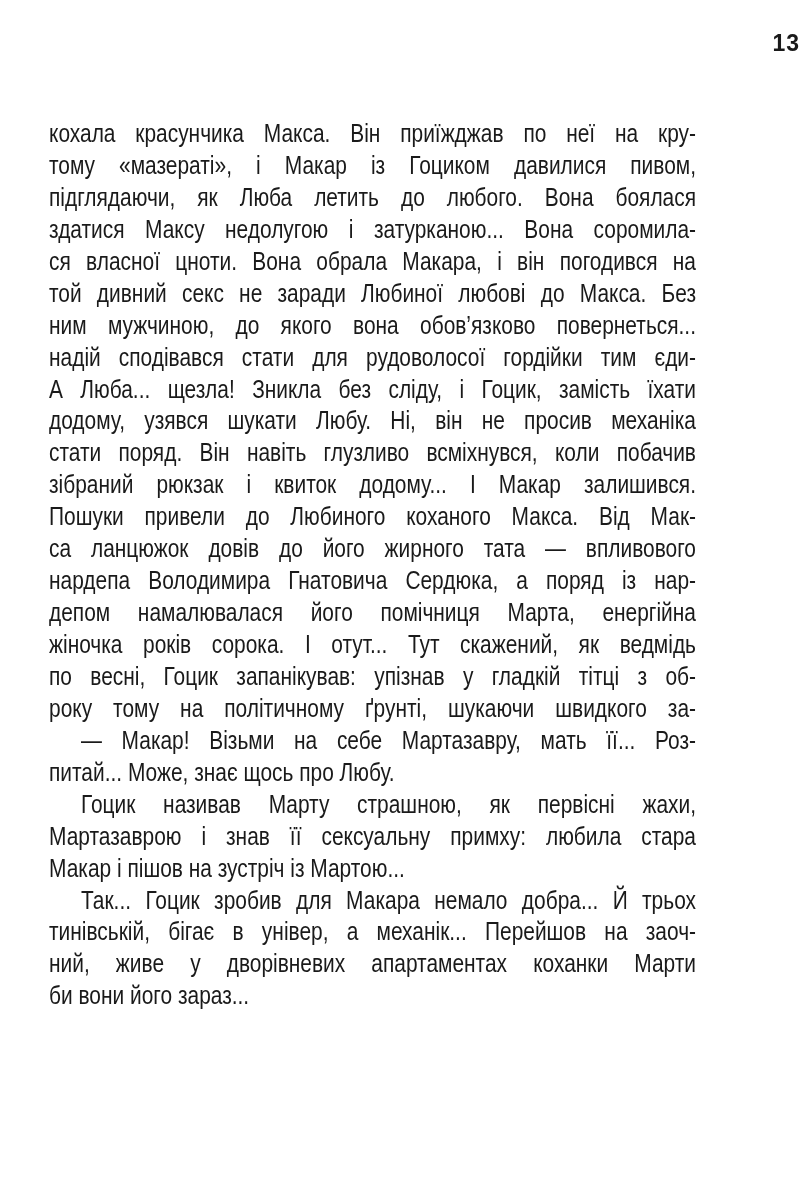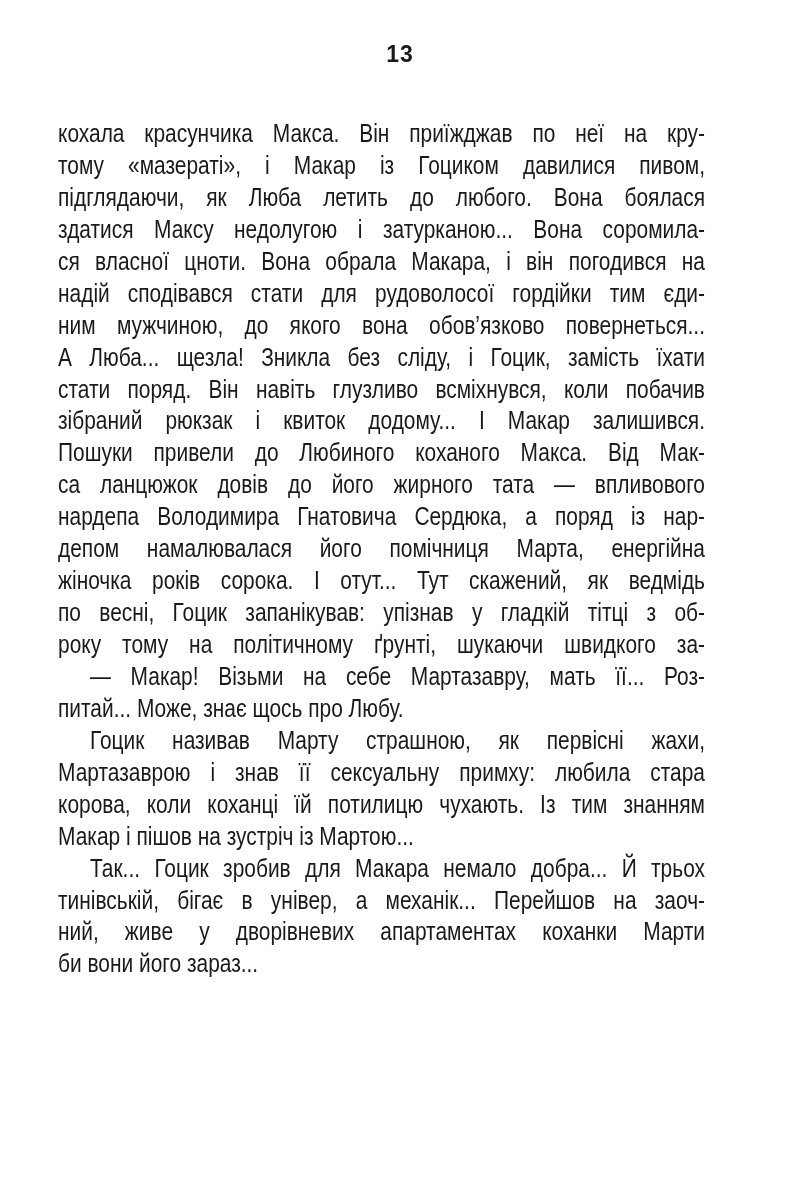--- a/index.html
+++ b/index.html
@@ -13,31 +13,30 @@
       position: relative;
       overflow: hidden;
       color: #1a1a1a;
       font-family: "Liberation Sans", "DejaVu Sans", sans-serif;
     }
     .page-number {
       position: absolute;
       top: 30px;
       left: 0;
       width: 800px;
-      text-align: center;
+      text-align: right;
       font-size: 23px;
       font-weight: bold;
       letter-spacing: 1px;
       color: #1a1a1a;
-      margin-top: 11px;
     }
     .text-block {
       position: absolute;
       top: 118px;
-      left: 58px;
+      left: 49px;
       width: 647px;
     }
     .line {
       height: 31.95px;
       line-height: 31.95px;
       font-size: 25.5px;
       white-space: nowrap;
       position: relative;
     }
     .line-inner {
@@ -68,27 +67,33 @@
     <div class="line">
       <span class="line-inner" style="width: 789.024px; transform: scaleX(0.82);">підглядаючи, як Люба летить до любого. Вона боялася</span>
     </div>
     <div class="line">
       <span class="line-inner" style="width: 789.024px; transform: scaleX(0.82);">здатися Максу недолугою і затурканою... Вона соромила-</span>
     </div>
     <div class="line">
       <span class="line-inner" style="width: 789.024px; transform: scaleX(0.82);">ся власної цноти. Вона обрала Макара, і він погодився на</span>
     </div>
     <div class="line">
-      <span class="line-inner" style="width: 789.024px; transform: scaleX(0.82);">надій сподівався стати для рудоволосої гордійки тим єди-</span>
+      <span class="line-inner" style="width: 789.024px; transform: scaleX(0.82);">той дивний секс не заради Любиної любові до Макса. Без</span>
     </div>
     <div class="line">
       <span class="line-inner" style="width: 789.024px; transform: scaleX(0.82);">ним мужчиною, до якого вона обов’язково повернеться...</span>
     </div>
     <div class="line">
+      <span class="line-inner" style="width: 789.024px; transform: scaleX(0.82);">надій сподівався стати для рудоволосої гордійки тим єди-</span>
+    </div>
+    <div class="line">
       <span class="line-inner" style="width: 789.024px; transform: scaleX(0.82);">А Люба... щезла! Зникла без сліду, і Гоцик, замість їхати</span>
+    </div>
+    <div class="line">
+      <span class="line-inner" style="width: 789.024px; transform: scaleX(0.82);">додому, узявся шукати Любу. Ні, він не просив механіка</span>
     </div>
     <div class="line">
       <span class="line-inner" style="width: 789.024px; transform: scaleX(0.82);">стати поряд. Він навіть глузливо всміхнувся, коли побачив</span>
     </div>
     <div class="line">
       <span class="line-inner" style="width: 789.024px; transform: scaleX(0.82);">зібраний рюкзак і квиток додому... І Макар залишився.</span>
     </div>
     <div class="line">
       <span class="line-inner" style="width: 789.024px; transform: scaleX(0.82);">Пошуки привели до Любиного коханого Макса. Від Мак-</span>
     </div>
@@ -115,23 +120,20 @@
     </div>
     <div class="line last">
       <span class="line-inner" style="width: 789.024px; transform: scaleX(0.82);">питай... Може, знає щось про Любу.</span>
     </div>
     <div class="line indent">
       <span class="line-inner" style="width: 750px; transform: scaleX(0.82);">Гоцик називав Марту страшною, як первісні жахи,</span>
     </div>
     <div class="line">
       <span class="line-inner" style="width: 789.024px; transform: scaleX(0.82);">Мартазаврою і знав її сексуальну примху: любила стара</span>
     </div>
-    <div class="line">
-      <span class="line-inner" style="width: 789.024px; transform: scaleX(0.82);">корова, коли коханці їй потилицю чухають. Із тим знанням</span>
-    </div>
     <div class="line last">
       <span class="line-inner" style="width: 789.024px; transform: scaleX(0.82);">Макар і пішов на зустріч із Мартою...</span>
     </div>
     <div class="line indent">
       <span class="line-inner" style="width: 750px; transform: scaleX(0.82);">Так... Гоцик зробив для Макара немало добра... Й трьох</span>
     </div>
     <div class="line">
       <span class="line-inner" style="width: 789.024px; transform: scaleX(0.82);">тинівській, бігає в універ, а механік... Перейшов на заоч-</span>
     </div>
     <div class="line">

